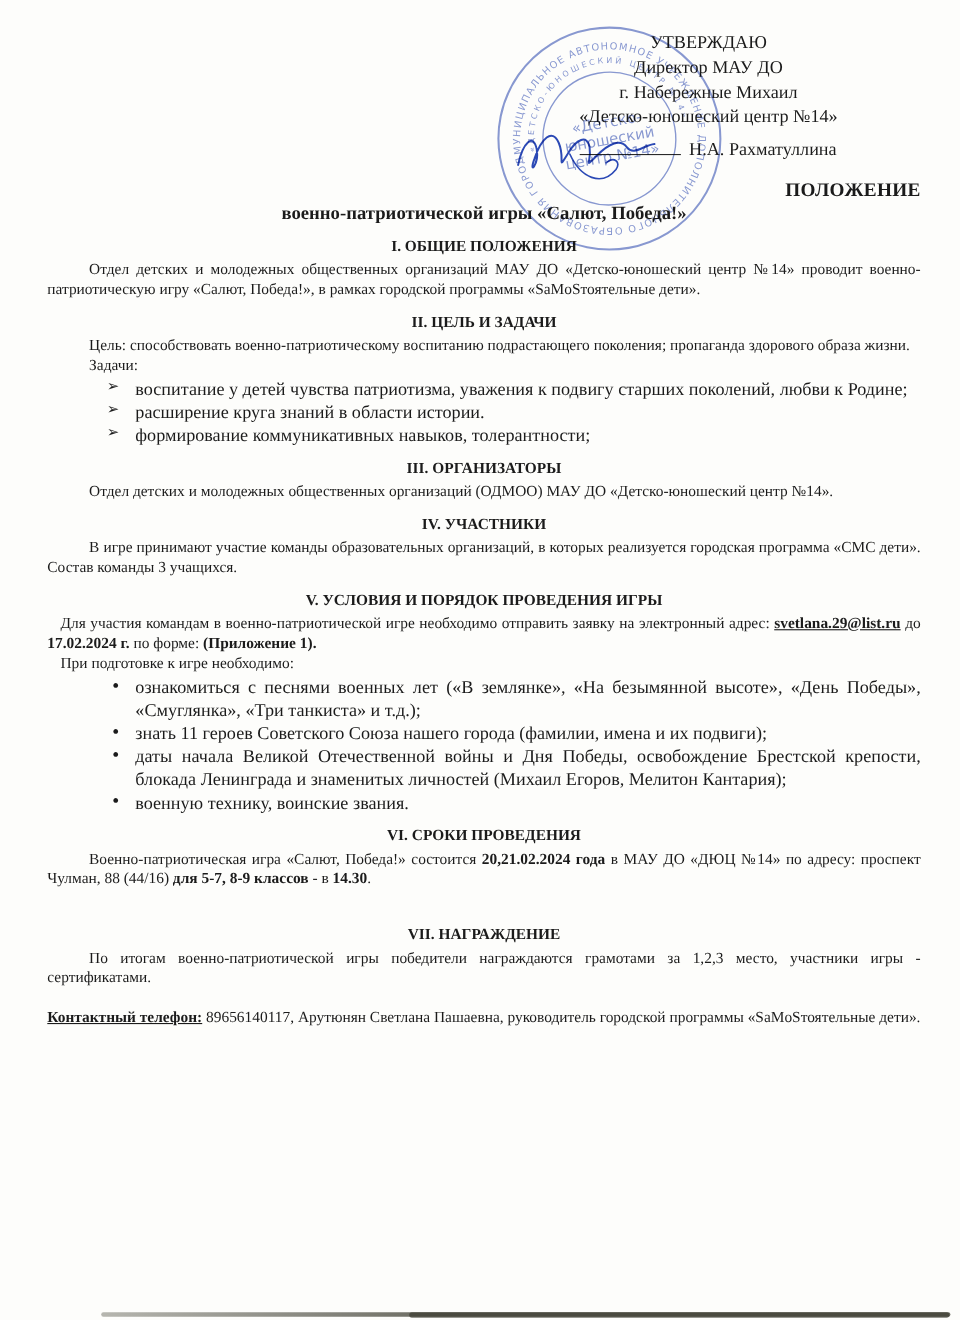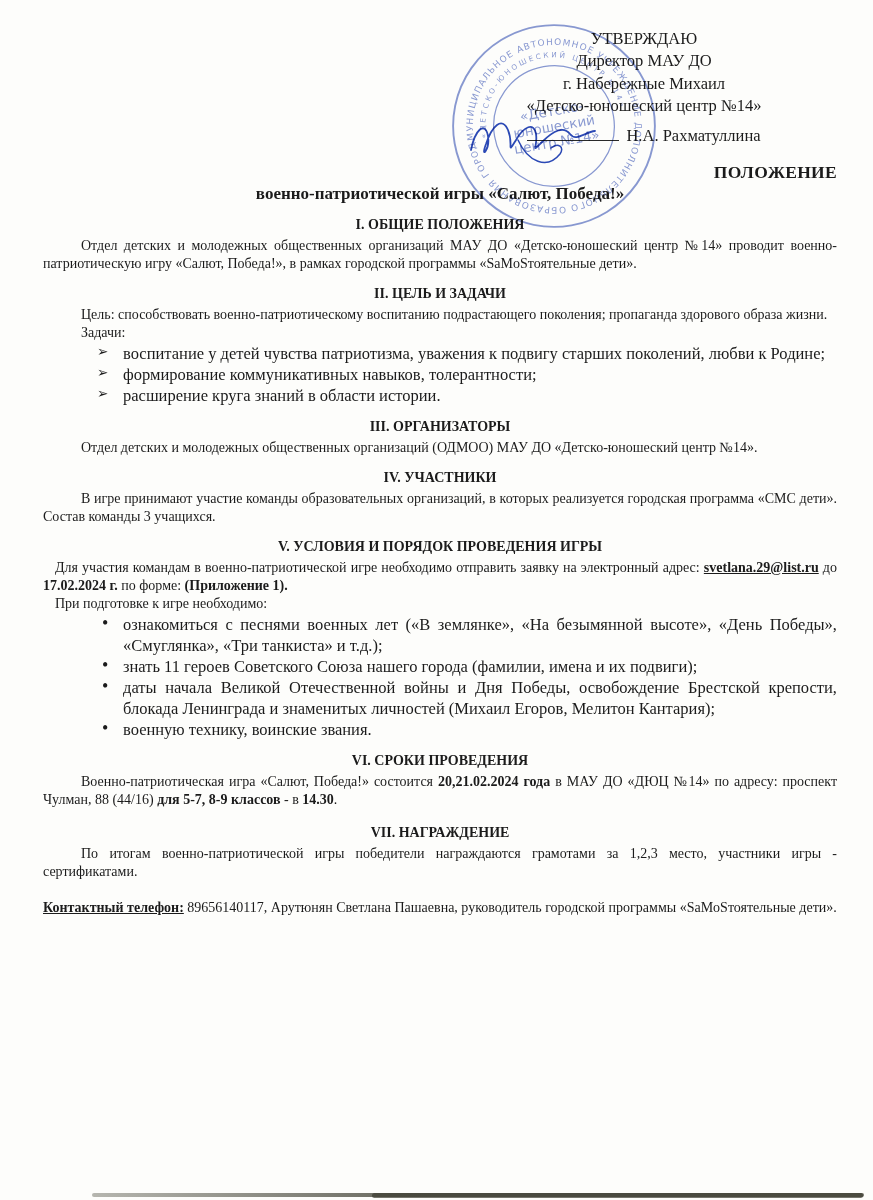--- a/index.html
+++ b/index.html
@@ -67,21 +67,21 @@
     font-family: "DejaVu Sans", sans-serif;
     font-size: 13.5px;
   }
   .list-dot li::before {
     content: "•";
     position: absolute; left: 5px; top: -2px;
     font-size: 18px;
   }
 
   section { margin: 0; }
-  .space-large { margin-top: 16px; }
+  .space-large { margin-top: 34px; }
   .space-small { margin-top: 18px; }
 
   
   .stamp {
     position: absolute;
     left: 450px; top: 22px;
     width: 208px; height: 208px;
     mix-blend-mode: multiply;
     opacity: .6;
     pointer-events: none;
@@ -134,22 +134,22 @@
         <section>
           <div class="heading">I. ОБЩИЕ ПОЛОЖЕНИЯ</div>
           <p class="indent-full"><span>Отдел детских и молодежных общественных организаций МАУ ДО «Детско-юношеский центр №14» проводит военно-патриотическую игру «Салют, Победа!», в рамках городской программы «SaMoSтоятельные дети».</span></p>
         </section>
         <section>
           <div class="heading">II. ЦЕЛЬ И ЗАДАЧИ</div>
           <p class="indent-full"><span>Цель: способствовать военно-патриотическому воспитанию подрастающего поколения; пропаганда здорового образа жизни.</span></p>
           <p class="indent-full"><span>Задачи:</span></p>
           <ul class="list-arrow">
             <li><span>воспитание у детей чувства патриотизма, уважения к подвигу старших поколений, любви к Родине;</span></li>
+            <li><span>расширение круга знаний в области истории.</span></li>
             <li><span>формирование коммуникативных навыков, толерантности;</span></li>
-            <li><span>расширение круга знаний в области истории.</span></li>
           </ul>
         </section>
         <section>
           <div class="heading">III. ОРГАНИЗАТОРЫ</div>
           <p class="indent-full"><span>Отдел детских и молодежных общественных организаций (ОДМОО) МАУ ДО «Детско-юношеский центр №14».</span></p>
         </section>
         <section>
           <div class="heading">IV. УЧАСТНИКИ</div>
           <p class="indent-full"><span>В игре принимают участие команды образовательных организаций, в которых реализуется городская программа «СМС дети». Состав команды 3 учащихся.</span></p>
         </section>

